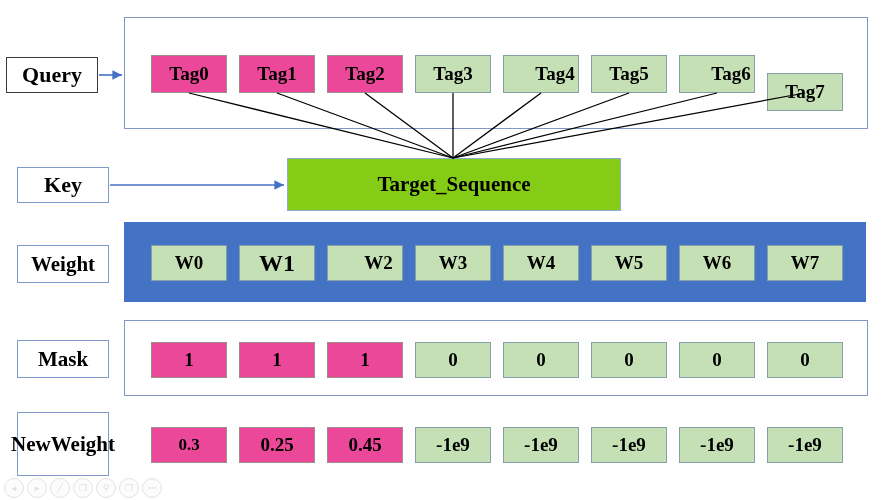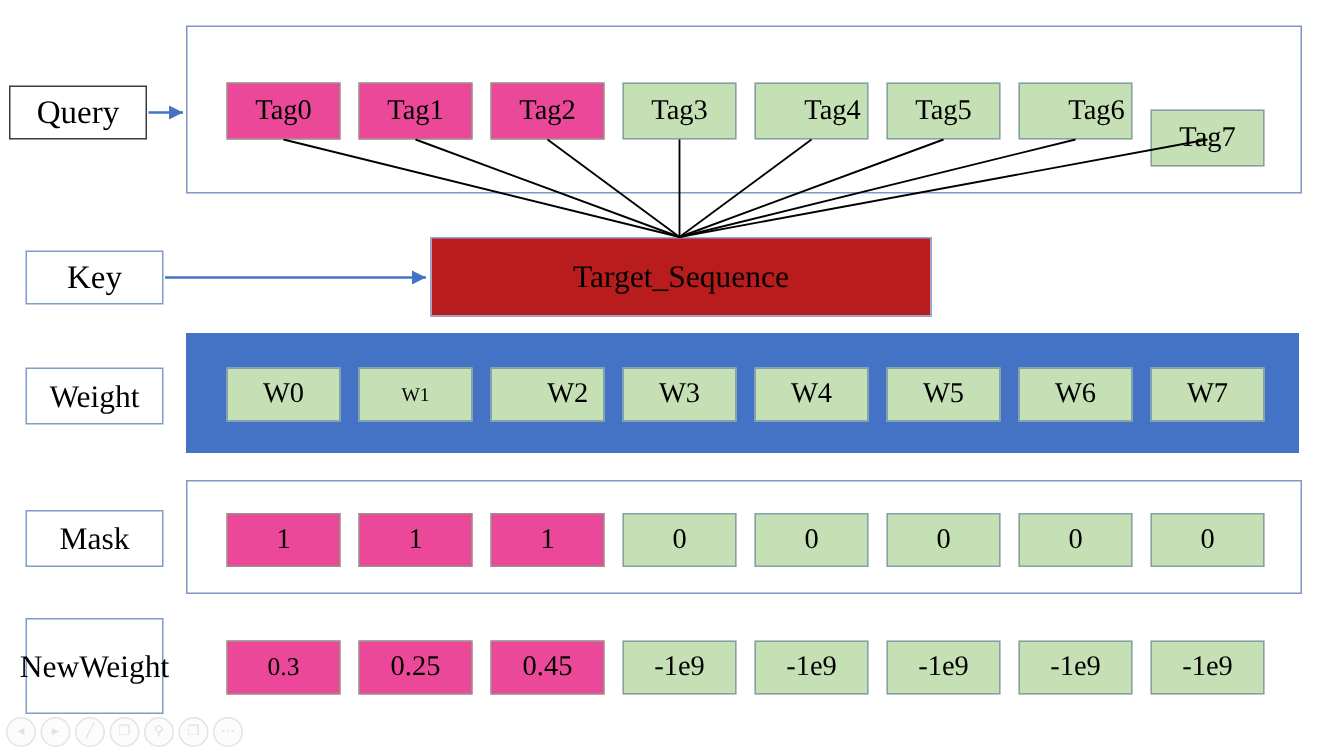--- a/index.html
+++ b/index.html
@@ -3,21 +3,21 @@
 <meta charset="utf-8">
 <style>
   html,body{margin:0;padding:0;}
   body{
     width:889px;height:500px;
     background:#ffffff;
     font-family:"Liberation Serif", serif;
     overflow:hidden;
     position:relative;
   }
-  #stage{position:absolute;left:0;top:0;width:889px;height:500px;}
+  #stage{position:absolute;left:0;top:0;width:889px;height:500px;font-weight:bold;}
 
   
   .abs{position:absolute;box-sizing:border-box;}
 
   
   .label-box{
     background:#ffffff;
     display:flex;align-items:center;justify-content:center;
     text-align:center;
     color:#000000;
@@ -29,21 +29,21 @@
   
   .group-rect{
     border:1px solid #8097c4;
     background:transparent;
   }
   .band-rect{
     background:#4472C4;
     border:1px solid #4472C4;
   }
   .target-rect{
-    background:#b91c1c;
+    background:#84cc16;
     border:1px solid #8faadc;
     display:flex;align-items:center;justify-content:center;
     color:#000;
   }
 
   
   .cell{
     display:flex;align-items:center;justify-content:center;
     border:1px solid #7f8fa6;
     color:#000000;
@@ -114,21 +114,21 @@
 
   <div class="abs band-rect" style="left:124px;top:222px;width:742px;height:80px;"></div>
 
   <div class="abs label-box blue" style="left:17px;top:245px;width:92px;height:38px;font-size:21px;">
     <span>Weight</span>
   </div>
 
   <div class="abs cell green" style="left:151px;top:245px;width:76px;height:36px;font-size:19px;">
     <span>W0</span>
     </div>
-  <div class="abs cell green" style="left:239px;top:245px;width:76px;height:36px;font-size:13px;">
+  <div class="abs cell green" style="left:239px;top:245px;width:76px;height:36px;font-size:24px;">
     <span>W1</span>
     </div>
   <div class="abs cell green" style="left:327px;top:245px;width:76px;height:36px;font-size:19px;padding-left:27px;">
     <span>W2</span>
     </div>
   <div class="abs cell green" style="left:415px;top:245px;width:76px;height:36px;font-size:19px;">
     <span>W3</span>
     </div>
   <div class="abs cell green" style="left:503px;top:245px;width:76px;height:36px;font-size:19px;">
     <span>W4</span>

